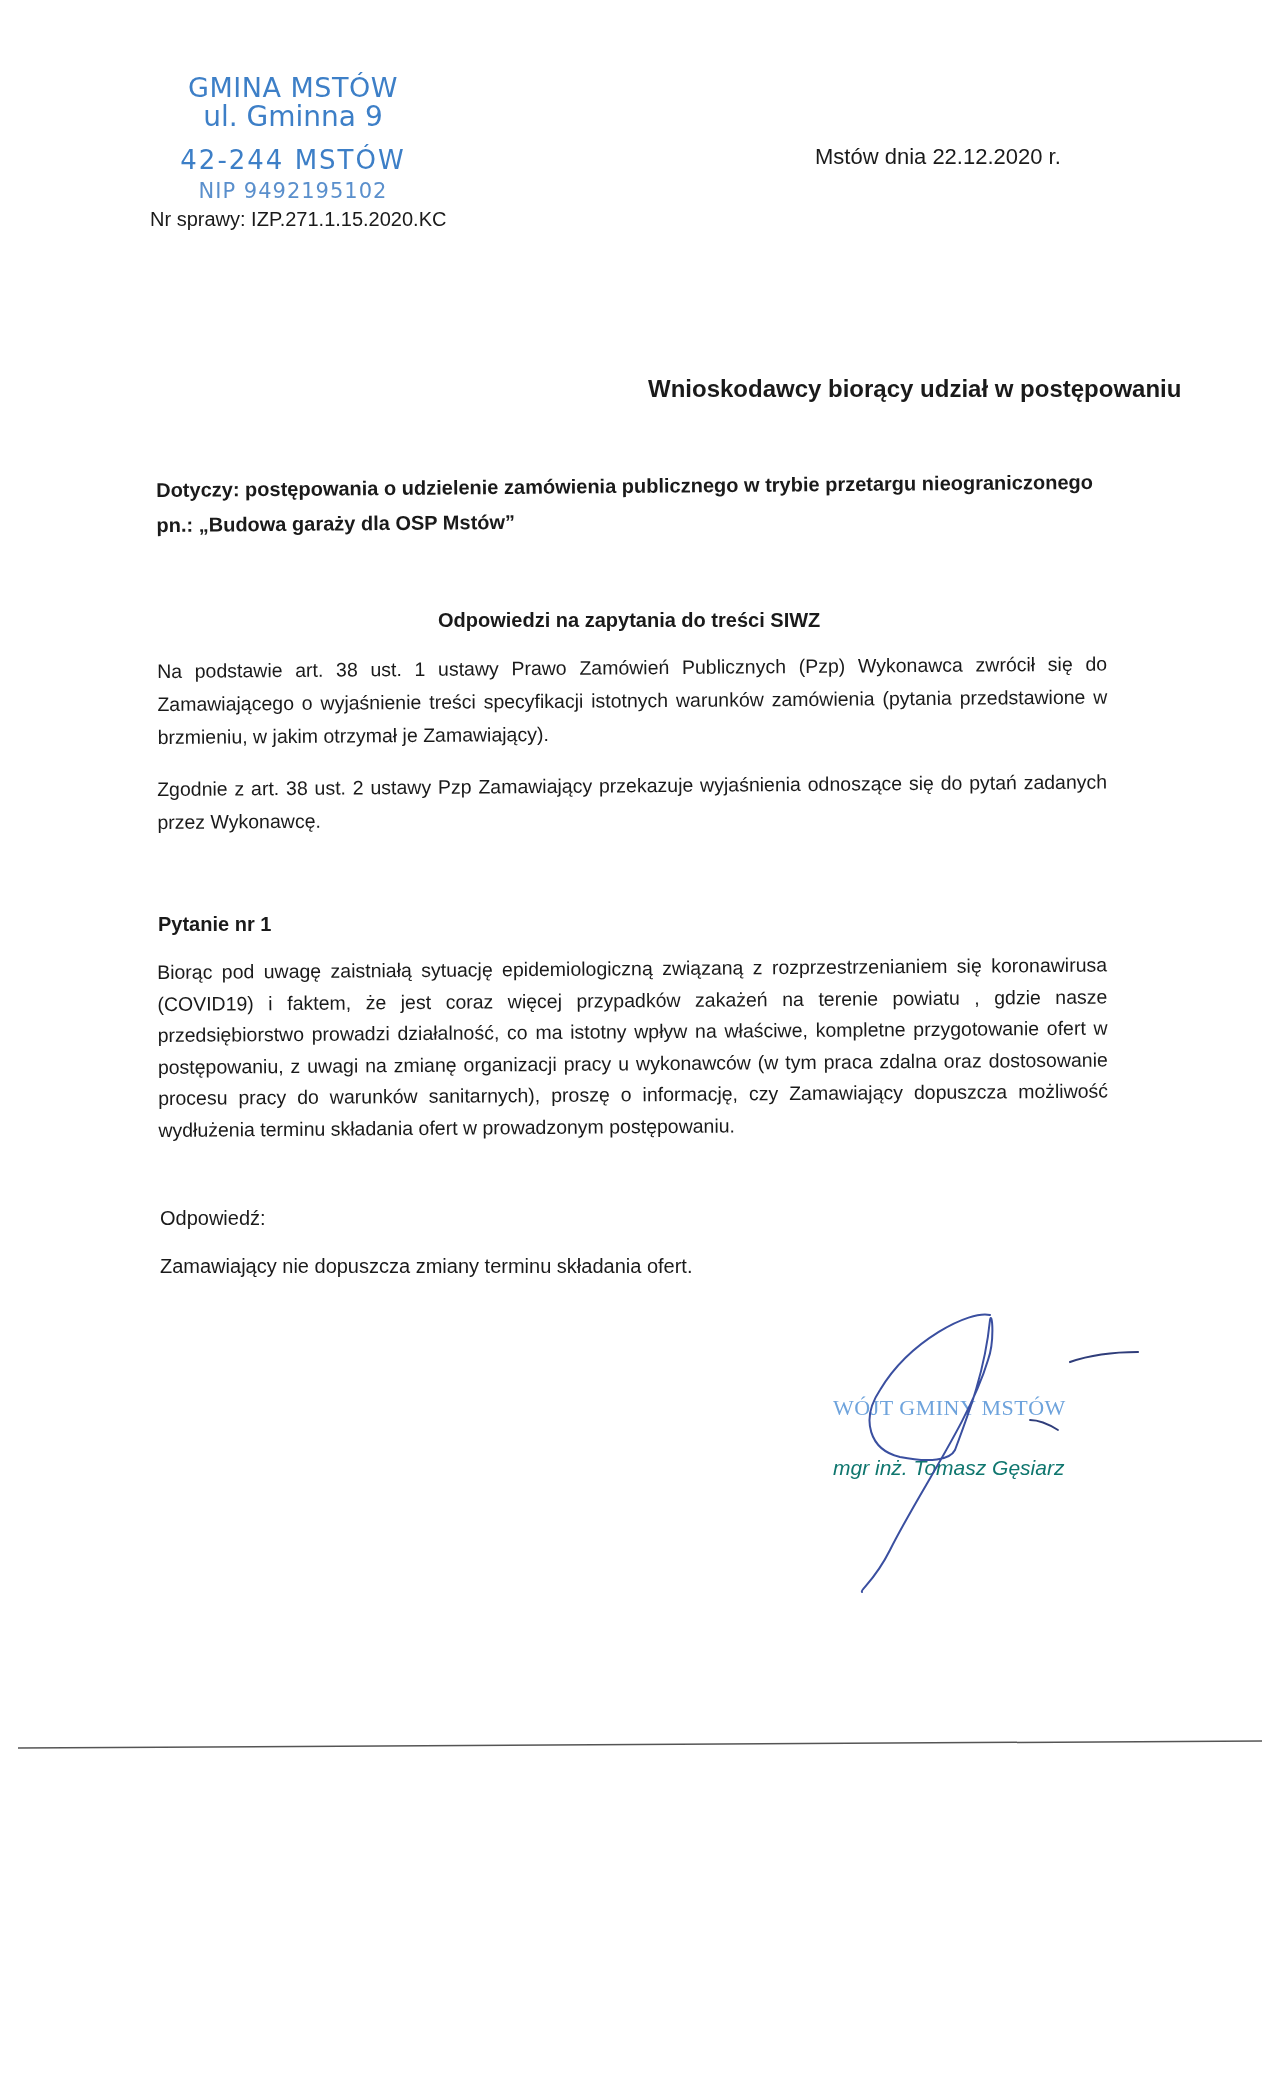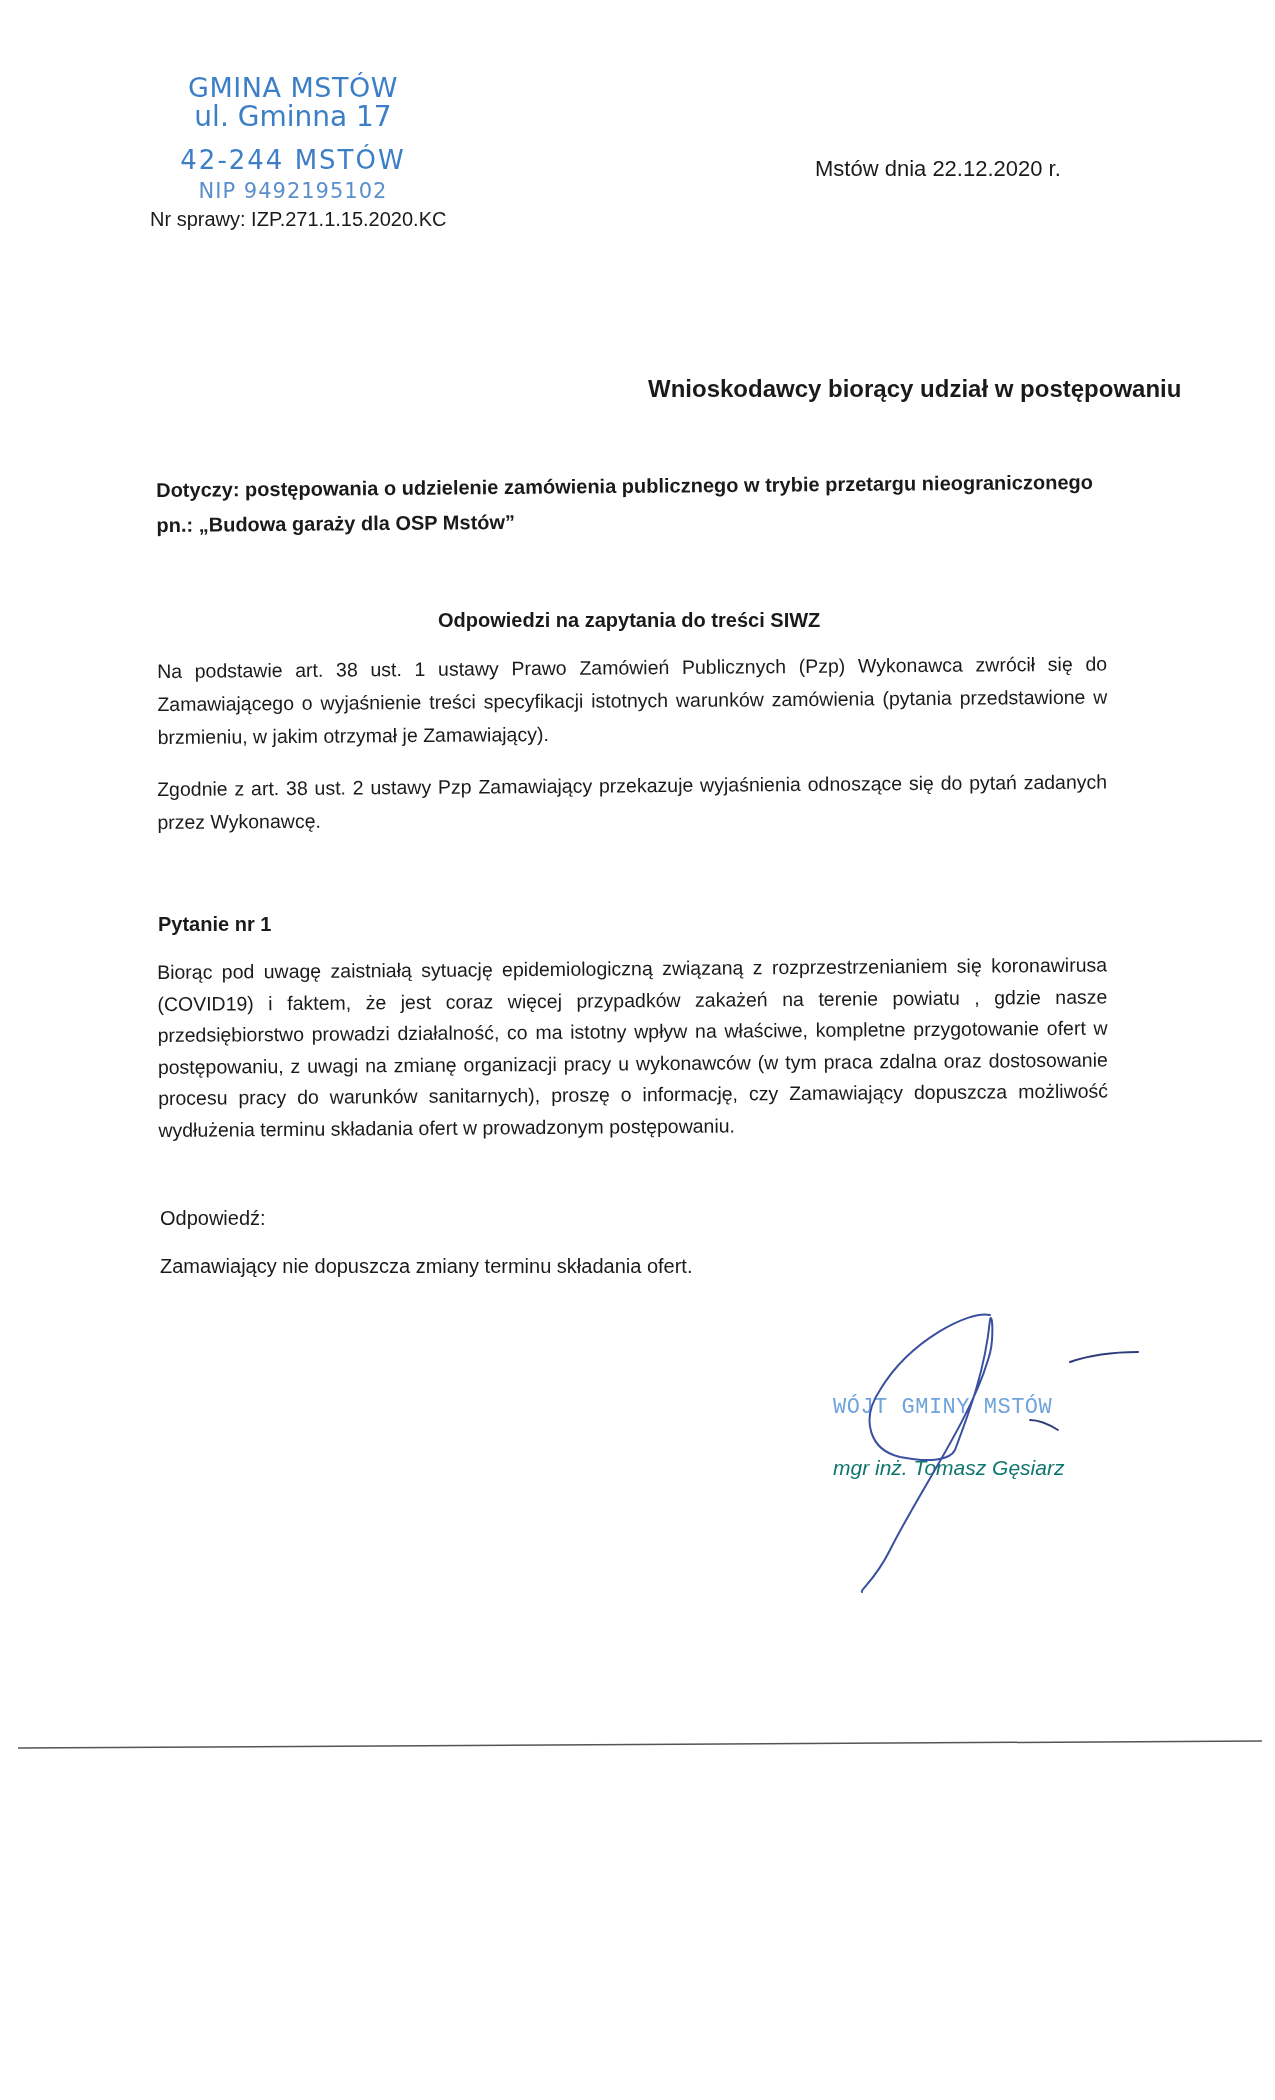--- a/index.html
+++ b/index.html
@@ -26,21 +26,21 @@
       text-align: center;
       line-height: 1.0;
     }
     .stamp .l1 { font-size: 27px; letter-spacing: 0.5px; margin-top: 24px; }
     .stamp .l2 { font-size: 28px; margin-top: 2px; }
     .stamp .l3 { font-size: 26px; letter-spacing: 2px; margin-top: 16px; }
     .stamp .l4 { font-size: 21px; letter-spacing: 1px; margin-top: 8px; color: #5a8fcc; }
 
     .date-line {
       left: 815px;
-      top: 156px;
+      top: 144px;
       font-size: 22px;
       white-space: nowrap;
     }
     .case-no {
       left: 150px;
       top: 208px;
       font-size: 20px;
       white-space: nowrap;
     }
     .addressee {
@@ -100,21 +100,21 @@
     }
 
     
     .sig-title {
       left: 833px;
       top: 1395px;
       font-size: 22px;
       color: #6ea3dc;
       letter-spacing: 0.5px;
       white-space: nowrap;
-      font-family: Liberation Mono, monospace;
+      font-family: Liberation Serif, serif;
     }
     .sig-name {
       left: 833px;
       top: 1456px;
       font-size: 21px;
       color: #0f766e;
       font-style: italic;
       white-space: nowrap;
     }
     .signature-svg {
@@ -128,21 +128,21 @@
       top: 1735px;
       width: 1275px;
       height: 20px;
     }
   </style>
 </head>
 <body>
 
 <div class="abs stamp">
   <div class="l1">GMINA MSTÓW</div>
-  <div class="l2">ul. Gminna 17</div>
+  <div class="l2">ul. Gminna 9</div>
   <div class="l3">42-244 MSTÓW</div>
   <div class="l4">NIP 9492195102</div>
 </div>
 
 <div class="abs date-line">Mstów dnia 22.12.2020 r.</div>
 <div class="abs case-no">Nr sprawy: IZP.271.1.15.2020.KC</div>
 <div class="abs addressee">Wnioskodawcy biorący udział w postępowaniu</div>
 
 <div class="abs subject">
   <div>Dotyczy: postępowania o udzielenie zamówienia publicznego w trybie przetargu nieograniczonego</div>

